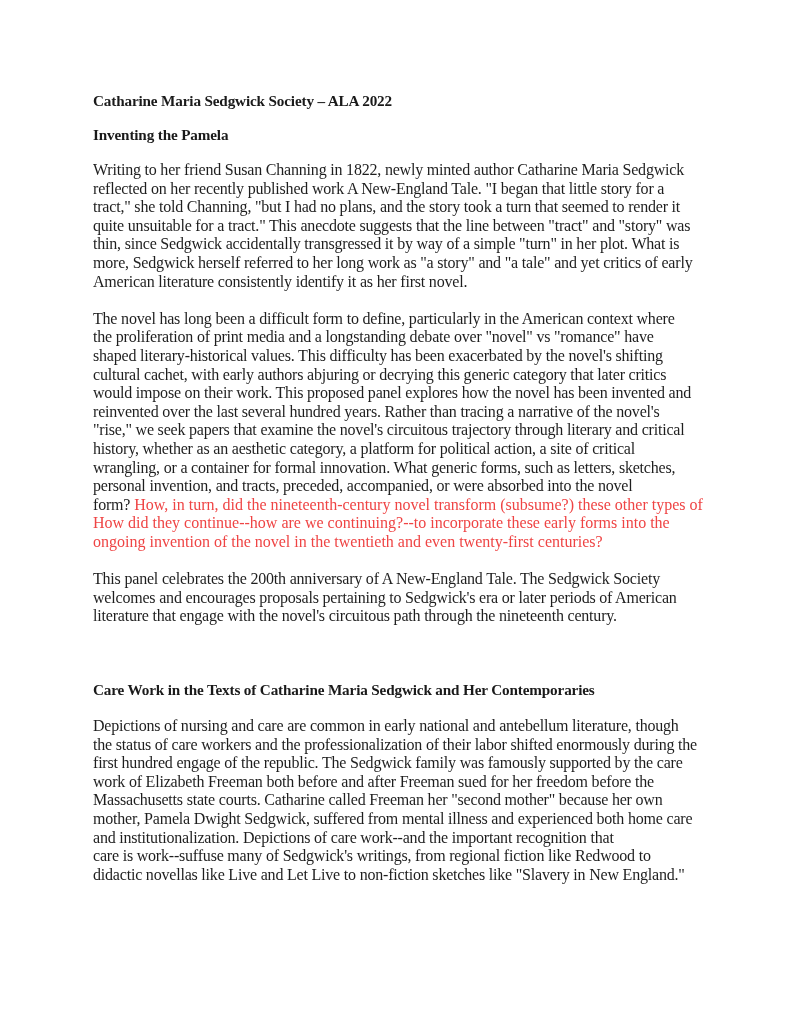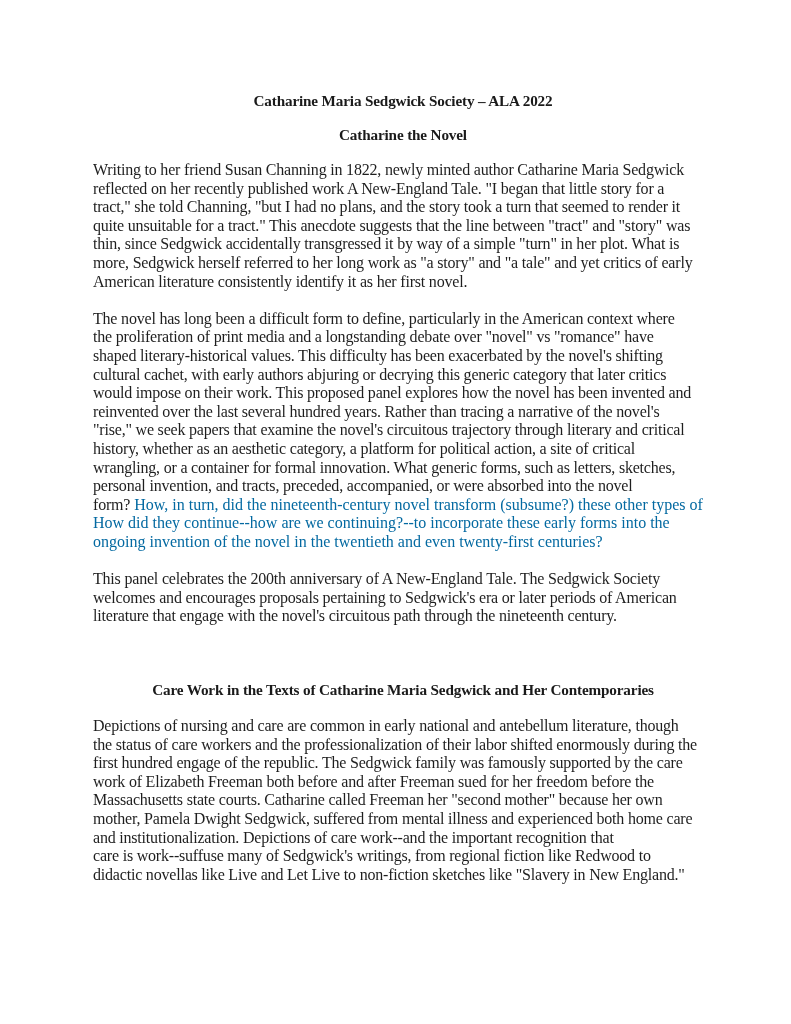--- a/index.html
+++ b/index.html
@@ -22,55 +22,54 @@
       width: 620px;
     }
     .heading {
       font-weight: bold;
       font-size: 15.2px;
       line-height: 18.5px;
       margin: 0;
       color: #1a1a1a;
       letter-spacing: -0.15px;
       white-space: nowrap;
-      text-align: center;
     }
     .para {
       font-size: 16px;
       line-height: 18.6px;
       margin: 0;
       letter-spacing: -0.2px;
     }
     .line {
       display: block;
       white-space: nowrap;
     }
     .gap-title { height: 15px; }
     .gap-sub { height: 17px; }
     .gap-para { height: 18.6px; }
     .gap-section { height: 37px; }
     .light {
-      color: #0369a1;
+      color: #ef4444;
       letter-spacing: 0px;
     }
     a.email {
       color: #1d4fb8;
       text-decoration: underline;
     }
   </style>
 </head>
 <body>
 
 <div class="page">
 
   <h1 class="heading">Catharine Maria Sedgwick Society – ALA 2022</h1>
   <div class="gap-title"></div>
 
   <section>
-    <h2 class="heading">Catharine the Novel</h2>
+    <h2 class="heading">Inventing the Pamela</h2>
     <div class="gap-sub"></div>
 
     <p class="para">
       <span class="line">Writing to her friend Susan Channing in 1822, newly minted author Catharine Maria Sedgwick</span>
       <span class="line">reflected on her recently published work A New-England Tale. "I began that little story for a</span>
       <span class="line">tract," she told Channing, "but I had no plans, and the story took a turn that seemed to render it</span>
       <span class="line">quite unsuitable for a tract." This anecdote suggests that the line between "tract" and "story" was</span>
       <span class="line">thin, since Sedgwick accidentally transgressed it by way of a simple "turn" in her plot. What is</span>
       <span class="line">more, Sedgwick herself referred to her long work as "a story" and "a tale" and yet critics of early</span>
       <span class="line">American literature consistently identify it as her first novel.</span>

